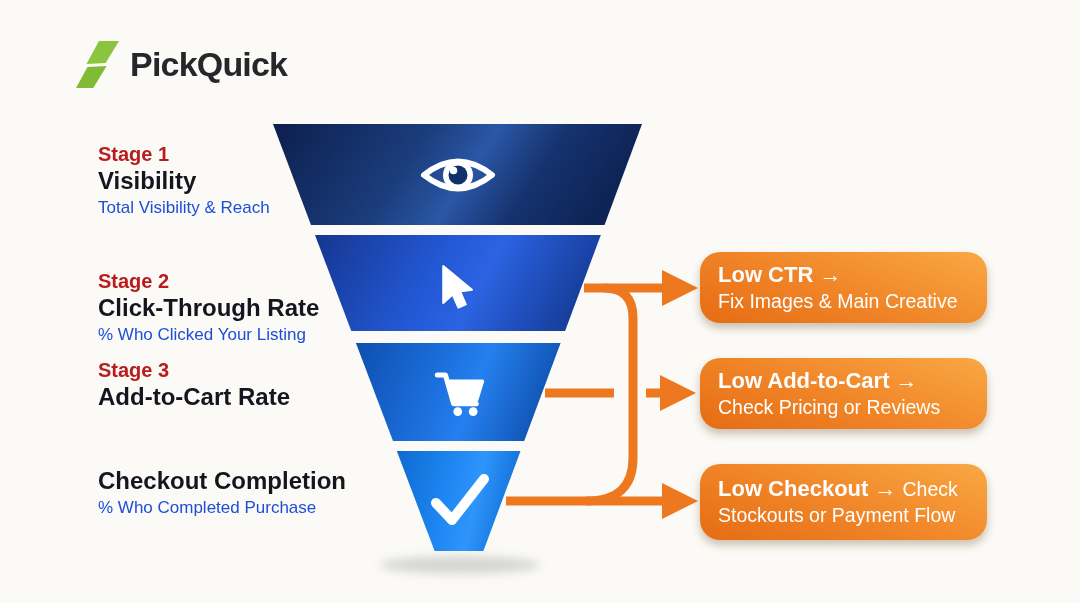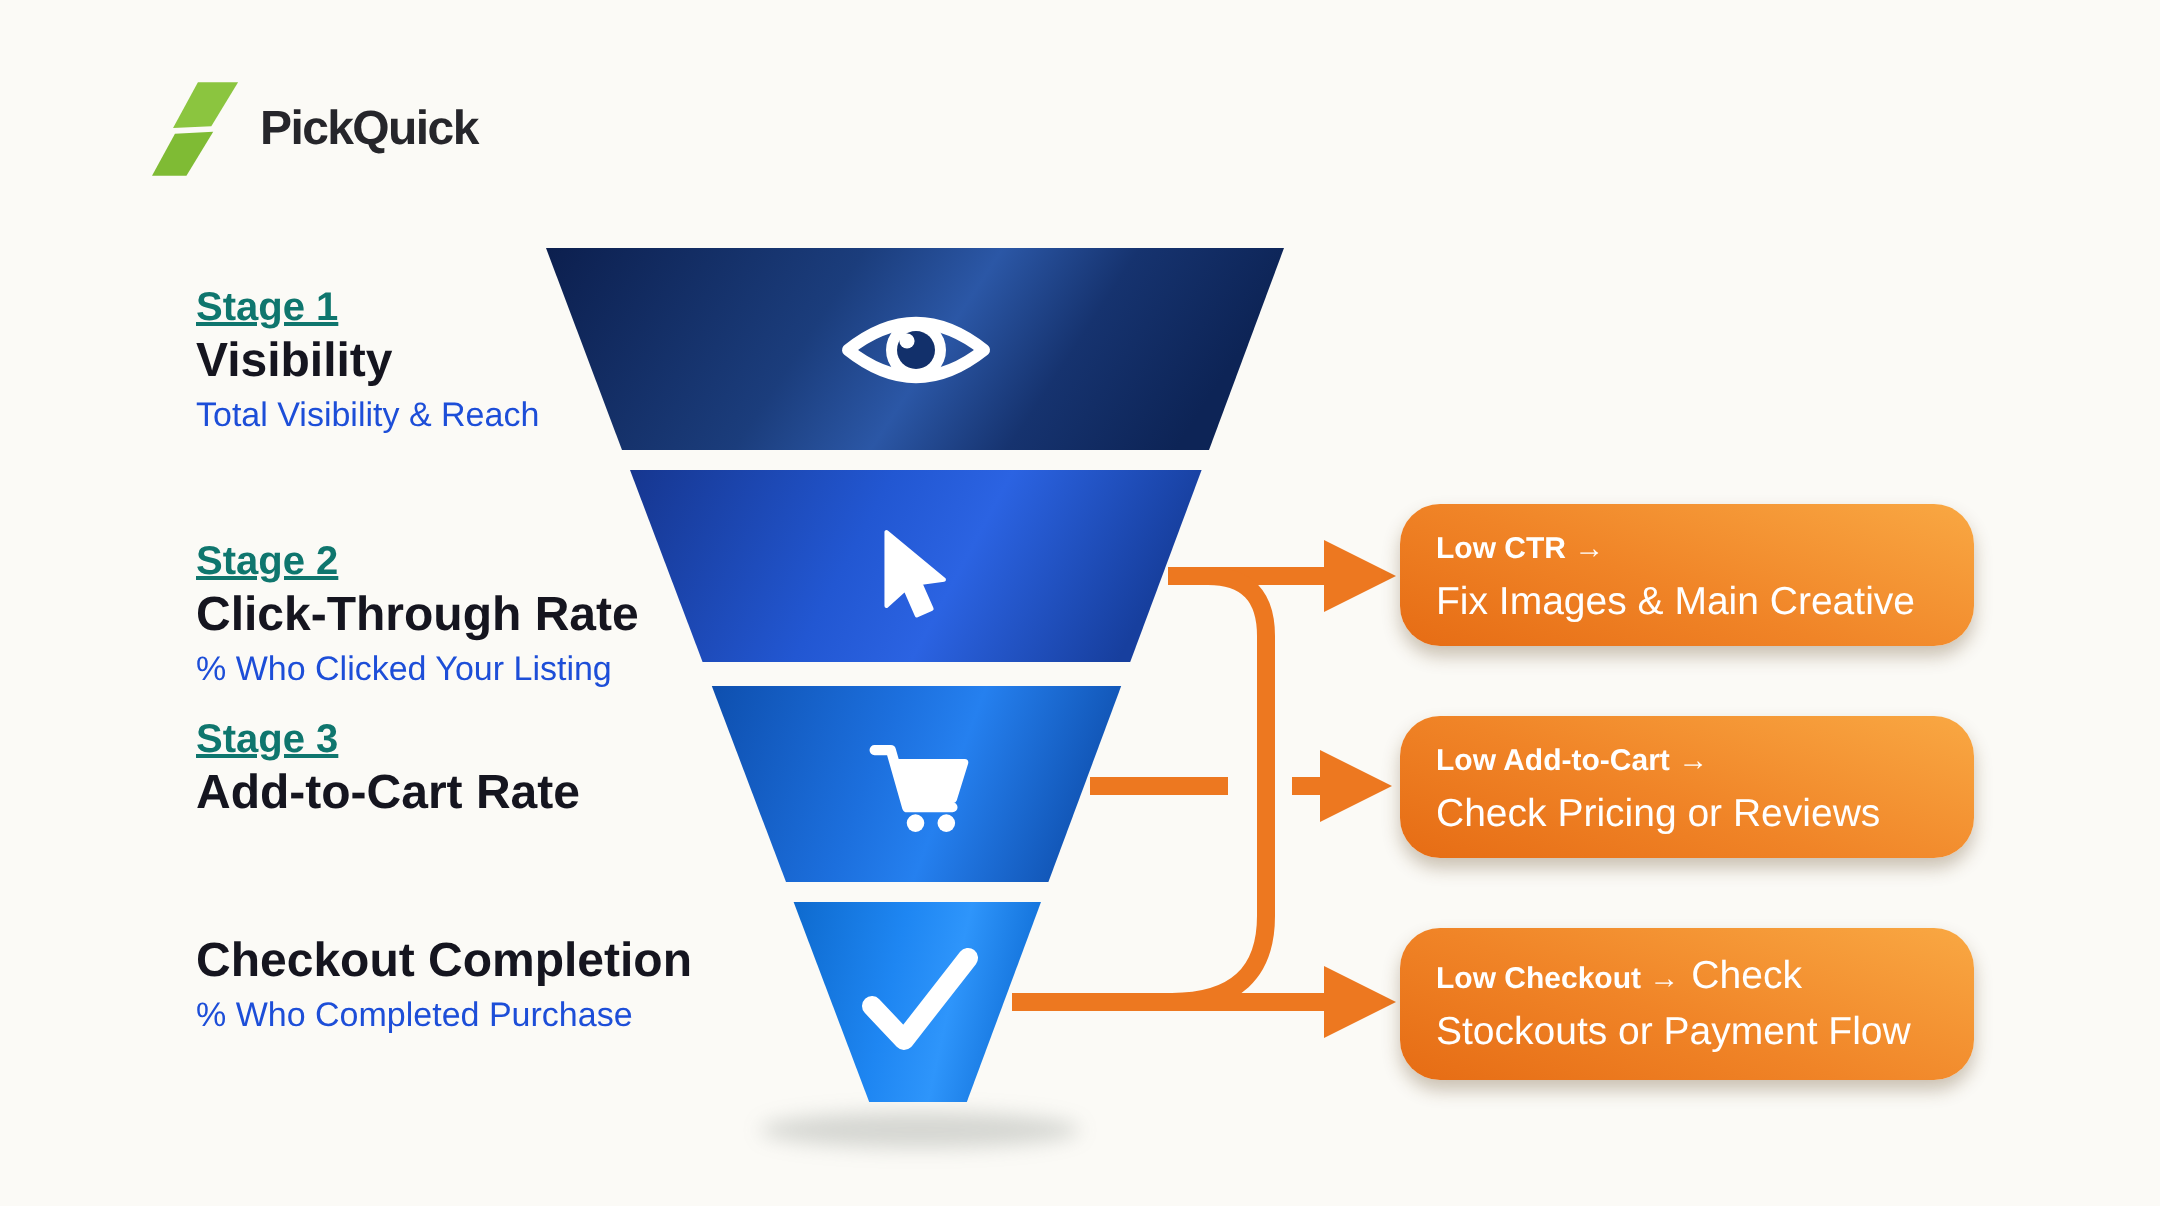--- a/index.html
+++ b/index.html
@@ -3,42 +3,42 @@
 <meta charset="utf-8">
 <style>
   html,body{margin:0;padding:0;background:#e8e8e4;}
   .canvas{
     position:relative;width:1080px;height:603px;overflow:hidden;
     background:#fbfaf6;
     font-family:"Liberation Sans", sans-serif;
   }
   
   .logo{position:absolute;left:76px;top:38px;display:flex;align-items:center;gap:10px;}
-  .logo-text{font-size:24px;font-weight:800;color:#26262b;letter-spacing:-0.8px;}
+  .logo-text{font-size:34px;font-weight:800;color:#26262b;letter-spacing:-0.8px;}
   
   .stage{position:absolute;left:98px;width:330px;white-space:nowrap;}
-  .stage-label{font-size:20px;font-weight:800;color:#0f766e;line-height:24px;text-decoration:underline;}
+  .stage-label{font-size:20px;font-weight:800;color:#b91c1c;line-height:24px;}
   .stage-title{font-size:24px;font-weight:800;color:#15151f;line-height:28px;margin-top:1px;}
   .stage-sub{font-size:17px;font-weight:400;color:#1d4ed8;line-height:21px;margin-top:2px;}
   .stage--1{top:142px;} .stage--2{top:269px;} .stage--3{top:358px;} .stage--4{top:466px;}
   
   .diagram{position:absolute;left:0;top:0;width:1080px;height:603px;}
   
   .callout{
     position:absolute;left:700px;width:287px;box-sizing:border-box;
     border-radius:20px;
     background:linear-gradient(200deg,#f9a843 0%,#f08427 55%,#e66c14 100%);
     box-shadow:0 5px 9px rgba(90,60,20,0.30);
     display:flex;align-items:center;padding:10px 18px;
     color:#ffffff;
   }
   .callout--1{top:252px;height:71px;}
   .callout--2{top:358px;height:71px;}
   .callout--3{top:464px;height:76px;}
-  .co-bold{font-size:15px;font-weight:800;line-height:26px;margin-right:6px;}
+  .co-bold{font-size:22px;font-weight:800;line-height:26px;margin-right:6px;}
   .co-normal{display:block;font-size:19.5px;font-weight:400;line-height:26px;}
   .callout--inline .co-normal{display:inline;}
 </style>
 </head>
 <body>
 
 <div class="canvas">
 
   <svg class="diagram" viewBox="0 0 1080 603" xmlns="http://www.w3.org/2000/svg">
     <defs>

